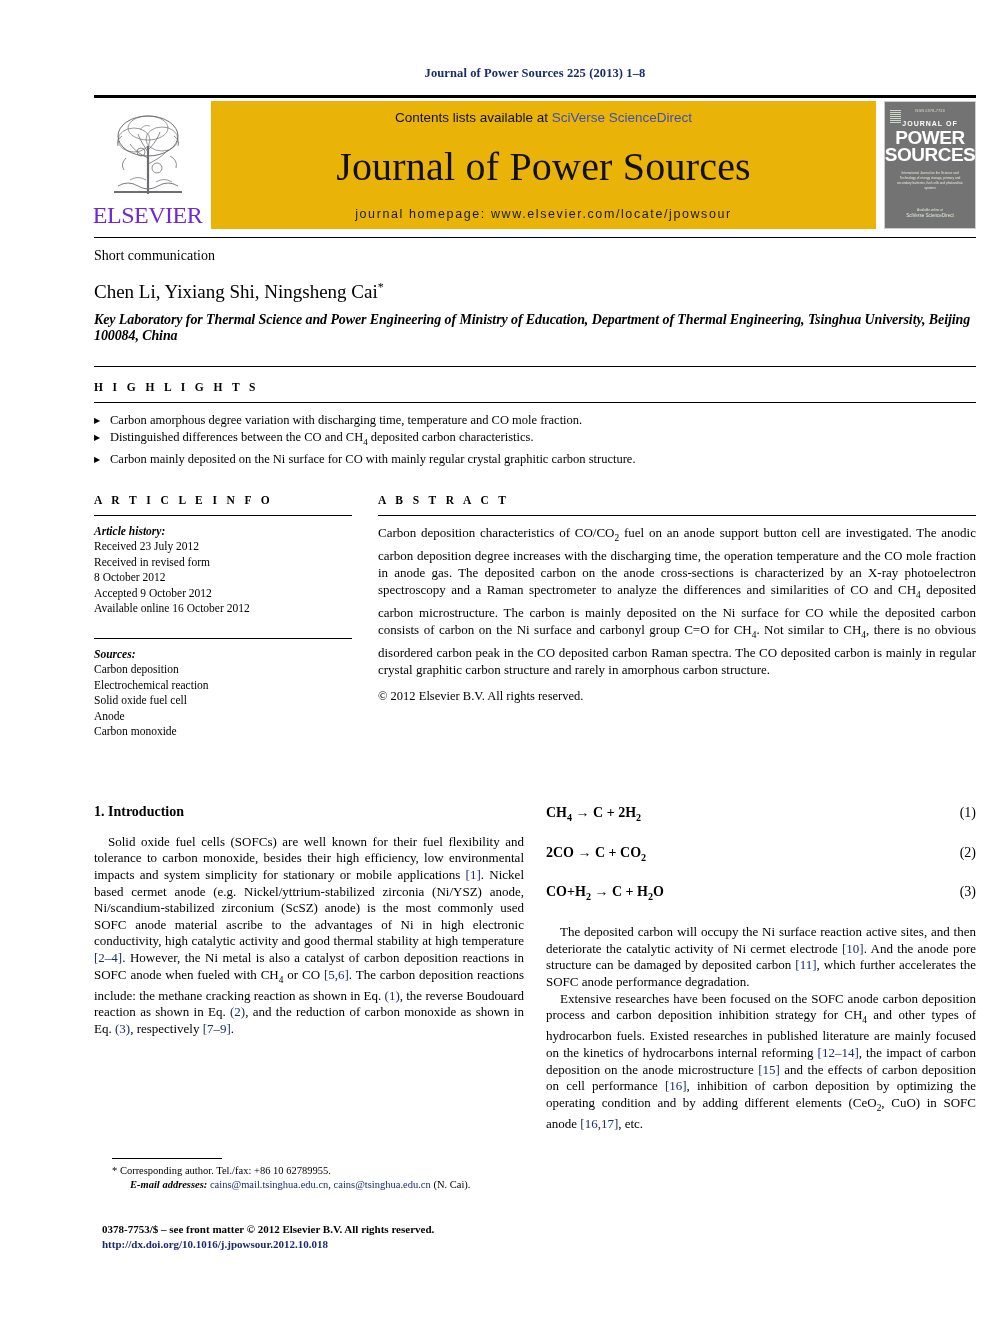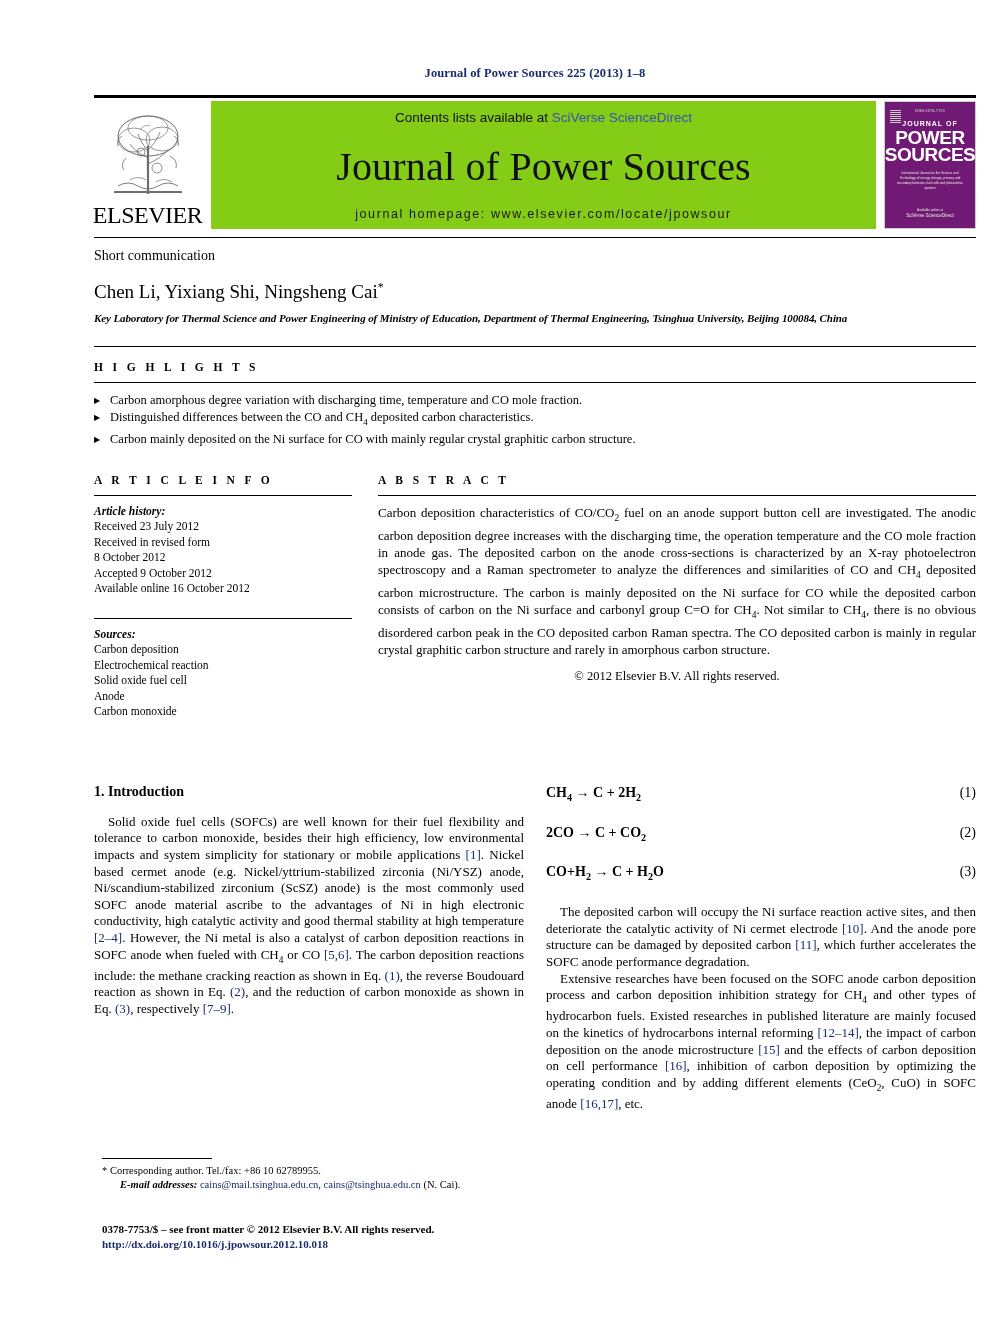--- a/index.html
+++ b/index.html
@@ -53,27 +53,27 @@
     flex-direction: column;
     justify-content: flex-end;
     align-items: center;
     padding-bottom: 2px;
   }
   .tree-svg { display:block; }
   .elsevier-word {
     font-family: "Liberation Serif", serif;
     font-size: 24px;
     letter-spacing: -0.5px;
-    color: #000000;
+    color: #6d28d9;
     line-height: 1;
     margin-top: 1px;
   }
   .masthead-center {
     flex: 1 1 auto;
-    background: #84cc16;
+    background: #eab308;
     margin: 0 8px 0 10px;
     display: flex;
     flex-direction: column;
     align-items: center;
     justify-content: space-between;
     padding: 9px 0 8px 0;
     box-sizing: border-box;
   }
   .contents-line {
     font-family: "Liberation Sans", sans-serif;
@@ -98,21 +98,21 @@
     flex: 0 0 92px;
     border: 1px solid #cfcfcf;
     background: #4a8c2a;
     position: relative;
     box-sizing: border-box;
     overflow: hidden;
   }
   .cover-inner {
     position: absolute;
     inset: 0;
-    background: #701a75;
+    background: #737373;
     display: flex;
     flex-direction: column;
     align-items: center;
     padding-top: 7px;
     box-sizing: border-box;
   }
   .cover-topline {
     font-size: 3.3px;
     color: #dfe9d5;
     letter-spacing: 0.4px;
@@ -203,21 +203,21 @@
   .authors {
     font-family: "Liberation Serif", serif;
     font-size: 19px;
     margin-top: 16px;
   }
   .authors sup { font-size: 12px; }
   .affiliation {
     font-family: "Liberation Serif", serif;
     font-style: italic;
     font-weight: bold;
-    font-size: 11px;
+    font-size: 14px;
     margin-top: 9px;
     letter-spacing: -0.1px;
   }
 
   
   .section-rule-thin {
     border-top: 1px solid #000;
     margin-top: 22px;
   }
   .sec-label {
@@ -270,21 +270,21 @@
   .info-body .it { font-style: italic; font-weight: bold; }
   .kw-block { padding-top: 8px; }
   .abs-body {
     font-family: "Liberation Serif", serif;
     font-size: 13px;
     line-height: 17.2px;
     text-align: justify;
     padding-top: 8px;
   }
   .copyright {
-    text-align: center;
+    text-align: left;
     font-family: "Liberation Serif", serif;
     font-size: 12.5px;
     margin-top: 11px;
   }
 
   
   .body-cols {
     display: flex;
     margin-top: 64px;
   }
@@ -316,21 +316,21 @@
     font-weight: bold;
     font-size: 14px;
     margin-bottom: 22px;
   }
   .eq-row:first-child { margin-top: 1px; }
   .eq-num { font-weight: normal; }
 
   
   .footnote-zone {
     position: absolute;
-    left: 63px;
+    left: 73px;
     top: 1158px;
     width: 430px;
   }
   .fn-rule {
     border-top: 1px solid #000;
     width: 110px;
     margin-bottom: 5px;
   }
   .fn {
     font-family: "Liberation Serif", serif;

